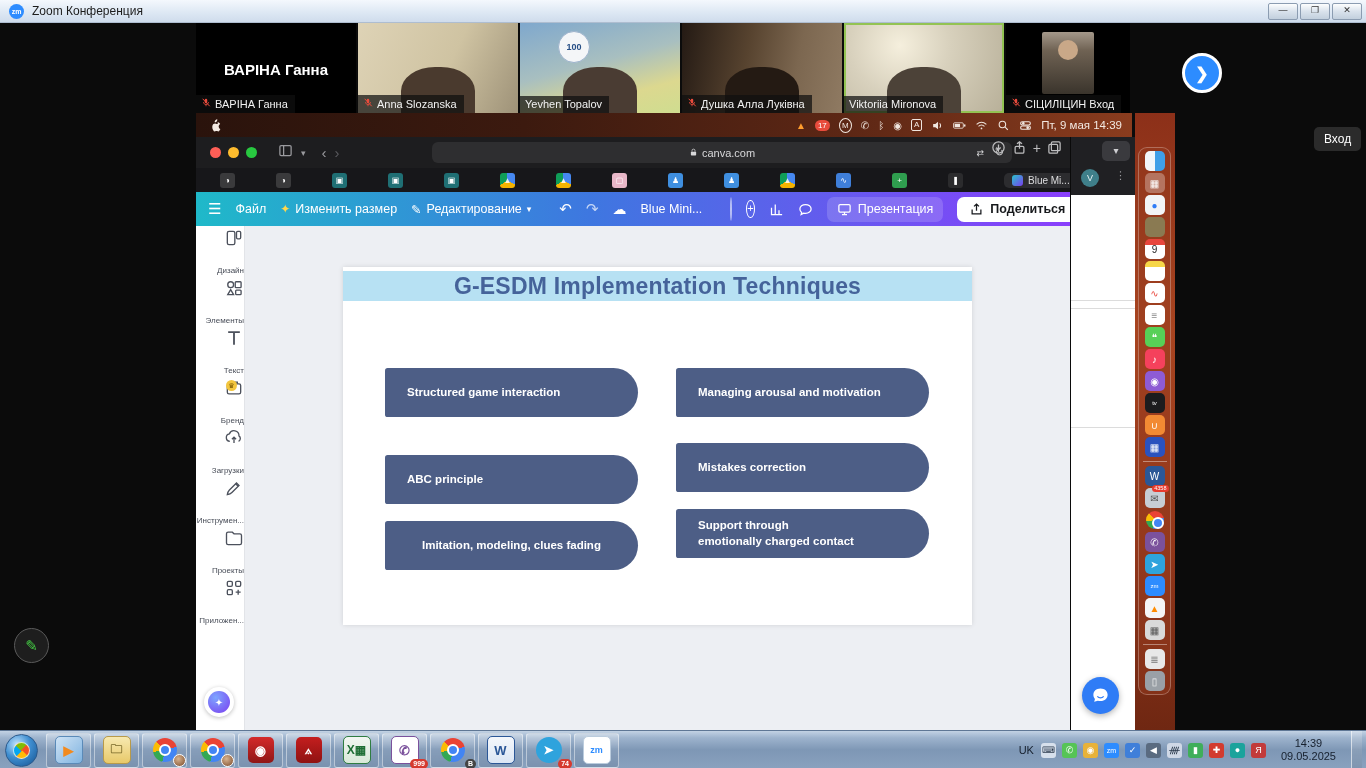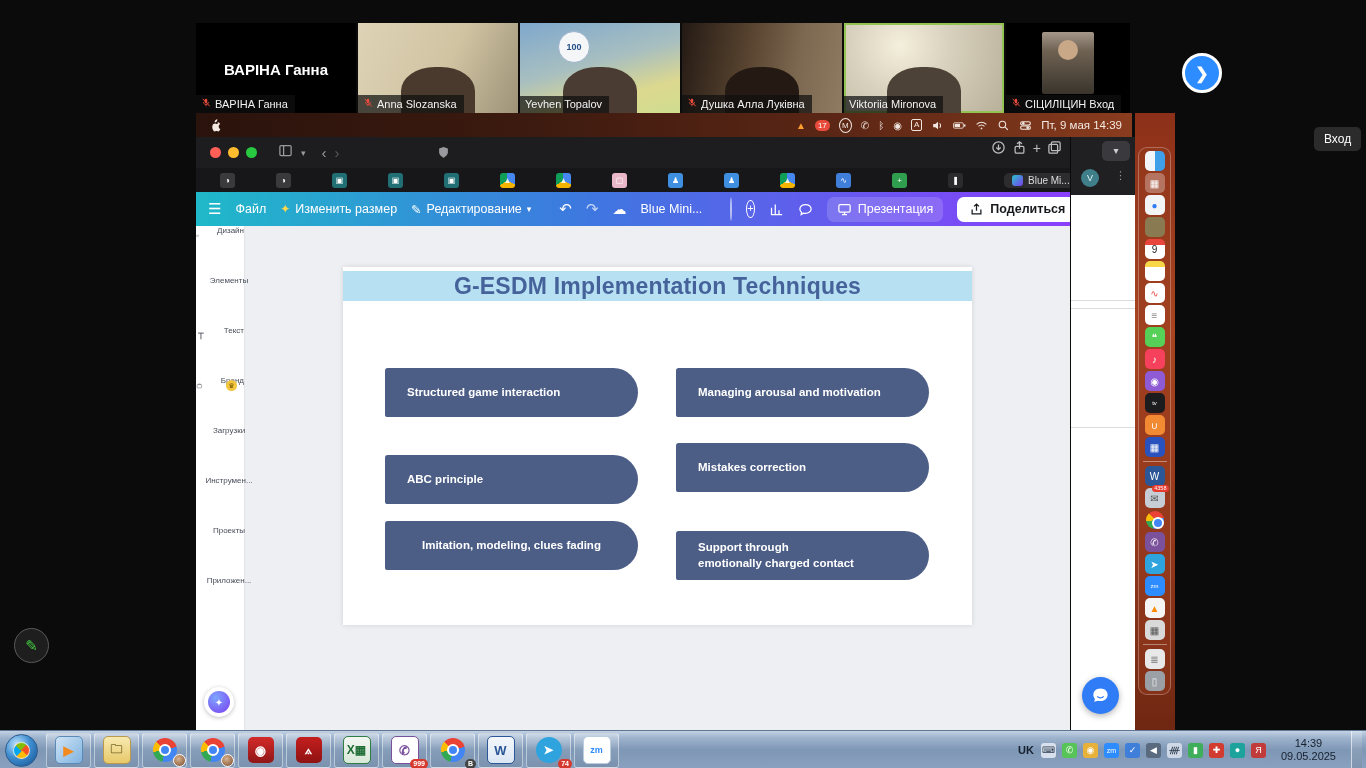--- a/index.html
+++ b/index.html
@@ -61,21 +61,21 @@
   .spark{color:#ffd84d;font-size:12px;}
   #cv-avatar{width:22px;height:22px;border-radius:50%;background:radial-gradient(circle at 50% 35%,#f0b268 0%,#b4541f 60%,#5e2407 100%);border:1px solid rgba(255,255,255,.6);}
   .cv-plus{width:16px;height:16px;border:1.4px solid #fff;border-radius:50%;font-size:11px;line-height:14px;text-align:center;}
   #present-btn{display:flex;align-items:center;gap:6px;background:rgba(255,255,255,.16);border-radius:7px;padding:5px 10px;}
   #share-btn{display:flex;align-items:center;gap:6px;background:#fff;color:#17191c;border-radius:7px;padding:5px 12px;font-weight:bold;}
   .wsvg svg{width:15px;height:15px;display:block;}
 
   
   #workspace{position:absolute;left:0;top:89px;width:100%;height:504px;background:#edeff3;}
   #cv-sidebar{position:absolute;left:0;top:0;width:48px;height:100%;background:#fff;border-right:1px solid #e2e4e8;}
-  .sb-item{height:50px;display:flex;flex-direction:row;align-items:flex-start;justify-content:center;gap:18px;color:#4c515c;position:relative;}
+  .sb-item{height:50px;display:flex;flex-direction:column;align-items:flex-end;justify-content:center;gap:18px;color:#4c515c;position:relative;}
   .sb-item svg{width:20px;height:20px;}
   .sb-item .lbl{font-size:8px;color:#474c57;white-space:nowrap;}
   .crown{position:absolute;top:4px;right:7px;width:11px;height:11px;border-radius:50%;background:#f3c63f;color:#7a5800;font-size:7px;line-height:11px;text-align:center;}
   #ctx-bar{position:absolute;left:329px;top:7px;width:268px;height:27px;background:#fff;border-radius:14px;box-shadow:0 1px 4px rgba(0,0,0,.18);display:flex;align-items:center;gap:9px;padding:0 12px;box-sizing:border-box;font-size:12px;font-weight:bold;color:#21242b;}
   #color-wheel{width:17px;height:17px;border-radius:50%;background:conic-gradient(#ff4d4d,#ffb84d,#f7f74d,#5ce65c,#4db8ff,#b84dff,#ff4d4d);}
   .ctx-sep{width:1px;height:15px;background:#dcdee3;}
   .ctx-ico svg{width:14px;height:14px;display:block;}
 
   
   #slide{position:absolute;left:147px;top:41px;width:629px;height:358px;background:#fff;box-shadow:0 0 5px rgba(0,0,0,.12);}
@@ -118,30 +118,39 @@
   #taskbar{background:linear-gradient(180deg,#c3d2e4 0%,#9db3cd 18%,#7e97b5 50%,#8aa2bf 100%);}
   #start-orb{width:31px;height:31px;border-radius:50%;margin:0 8px 0 5px;background:radial-gradient(circle at 35% 30%,#bfe3ff 0%,#3f8ed0 45%,#12508f 100%);border:1px solid #2d5a8c;display:flex;align-items:center;justify-content:center;}
   #orb-flag{width:15px;height:15px;border-radius:50%;background:conic-gradient(#f35325 0 25%,#ffba08 0 50%,#05a6f0 0 75%,#81bc06 0);transform:rotate(45deg);border:1px solid rgba(255,255,255,.7);}
   .tb-btn{width:43px;height:33px;border:1px solid rgba(255,255,255,.45);border-radius:3px;margin-right:3px;background:linear-gradient(180deg,rgba(255,255,255,.35),rgba(255,255,255,.08) 45%,rgba(20,40,70,.12));display:flex;align-items:center;justify-content:center;position:relative;}
   .tb-ic{width:26px;height:26px;border-radius:5px;display:flex;align-items:center;justify-content:center;font-weight:bold;position:relative;}
   .chrome-ball{width:24px;height:24px;border-radius:50%;background:conic-gradient(from -45deg,#ea4335 0 33%,#4285f4 0 66%,#34a853 0 85%,#fbbc05 0);position:relative;}
   .chrome-ball::after{content:"";position:absolute;left:6px;top:6px;width:12px;height:12px;border-radius:50%;background:#4285f4;border:2px solid #fff;box-sizing:border-box;}
   .tb-badge{position:absolute;right:-2px;bottom:-2px;background:#d63a2f;color:#fff;font-size:7px;border-radius:6px;padding:0 3px;line-height:10px;font-weight:bold;z-index:2;}
   .tb-prof{position:absolute;right:0;bottom:0;width:11px;height:11px;border-radius:50%;background:radial-gradient(circle at 40% 35%,#d8b490,#7a4a2a);border:1px solid #fff;z-index:2;}
   #tray{margin-left:auto;display:flex;align-items:center;gap:7px;padding-right:4px;}
-  #tray .lang{font-size:11px;font-weight:bold;color:#16202e;}
+  #tray .lang{font-size:11px;font-weight:normal;color:#16202e;}
   .tray-ico{width:15px;height:15px;border-radius:3px;display:flex;align-items:center;justify-content:center;color:#fff;font-size:9px;}
   #clock-block{text-align:center;font-size:11px;color:#16202e;line-height:13px;padding:0 8px;}
   #show-desktop{width:10px;height:38px;border-left:1px solid rgba(255,255,255,.6);background:linear-gradient(180deg,rgba(255,255,255,.25),rgba(0,0,0,.08));}
 </style>
 </head>
 <body>
 
 <div id="screen">
 
+  <div id="titlebar" class="abs">
+    <div id="zm-logo">zm</div>
+    <div id="win-title">Zoom Конференция</div>
+    <div id="win-controls">
+      <div class="win-btn">—</div>
+      <div class="win-btn">❐</div>
+      <div class="win-btn">✕</div>
+    </div>
+  </div>
 
   <div id="tiles">
       <div class="tile" style="left: 196px; width: 160px;">
         <div class="big-name">ВАРІНА Ганна</div>
         <div class="label">
           <span><svg width="10" height="11" viewBox="0 0 24 24">
               <rect x="9" y="3" width="6" height="11" rx="3" fill="#e84b3c"></rect>
               <path d="M6 11c0 3.3 2.7 6 6 6s6-2.7 6-6M12 17v4" stroke="#e84b3c" stroke-width="2" fill="none"></path>
               <path d="M4 3l17 18" stroke="#e84b3c" stroke-width="2.4"></path>
             </svg></span>
@@ -262,20 +271,29 @@
               <rect x="3" y="4" width="18" height="16" rx="2"></rect>
               <path d="M9 4v16"></path>
             </svg></span>
         <span style="font-size:9px">▾</span>
         <span style="font-size:15px;margin-left:8px">‹</span>
         <span style="font-size:15px;color:#5a5a5e">›</span>
       </div>
       <span class="sficon" style="position:absolute;left:240px;top:8px"><svg viewBox="0 0 24 24">
             <path d="M12 3l7 2.5V12c0 4.5-7 8.5-7 8.5S5 16.5 5 12V5.5z" fill="#9a9a9e"></path>
           </svg></span>
+      <div id="url-pill">
+        <svg width="9" height="11" viewBox="0 0 24 24">
+            <rect x="5" y="10" width="14" height="10" rx="2" fill="#d8d8da"></rect>
+            <path d="M8 10V7a4 4 0 018 0v3" fill="none" stroke="#d8d8da" stroke-width="2"></path>
+          </svg>
+        <span>canva.com</span>
+        <span style="position:absolute;right:28px;font-size:9px">⇄</span>
+        <span style="position:absolute;right:8px;font-size:11px">↻</span>
+      </div>
       <div id="url-right">
         <span class="sficon"><svg viewBox="0 0 24 24" fill="none" stroke="#bdbdbf" stroke-width="2">
               <circle cx="12" cy="12" r="9"></circle>
               <path d="M12 7v8M8.5 12l3.5 3.5L15.5 12"></path>
             </svg></span>
         <span class="sficon"><svg viewBox="0 0 24 24" fill="none" stroke="#bdbdbf" stroke-width="2">
               <path d="M12 3v11M8 6l4-3 4 3"></path>
               <rect x="5" y="10" width="14" height="11" rx="2"></rect>
             </svg></span>
         <span style="font-size:14px">+</span>
@@ -426,21 +444,21 @@
       <div id="slide">
         <div id="slide-title-band">
           <span id="slide-title">G-ESDM Implementation Techniques</span>
         </div>
         <div id="slide-boxes">
             <div class="slide-box" style="left: 42px; top: 101px;">Structured game interaction</div>
             <div class="slide-box" style="left: 333px; top: 101px;">Managing arousal and motivation</div>
             <div class="slide-box" style="left: 42px; top: 188px;">ABC principle</div>
             <div class="slide-box" style="left: 333px; top: 176px;">Mistakes correction</div>
             <div class="slide-box" style="left: 42px; top: 254px; padding-left: 37px;">Imitation, modeling, clues fading</div>
-            <div class="slide-box" style="left: 333px; top: 264px;">Support through
+            <div class="slide-box" style="left: 333px; top: 242px;">Support through
 emotionally charged contact</div>
           </div>
       </div>
 
       <div id="thumbs">
           <div class="thumb" style="left: 72px;">
             <div class="th-head"></div>
             <div class="th-circle" style="left:8px;top:12px;width:24px;height:24px"></div>
             <div class="th-shape" style="left:36px;top:13px;width:32px;height:4px"></div>
             <div class="th-shape" style="left:36px;top:20px;width:32px;height:4px"></div>

